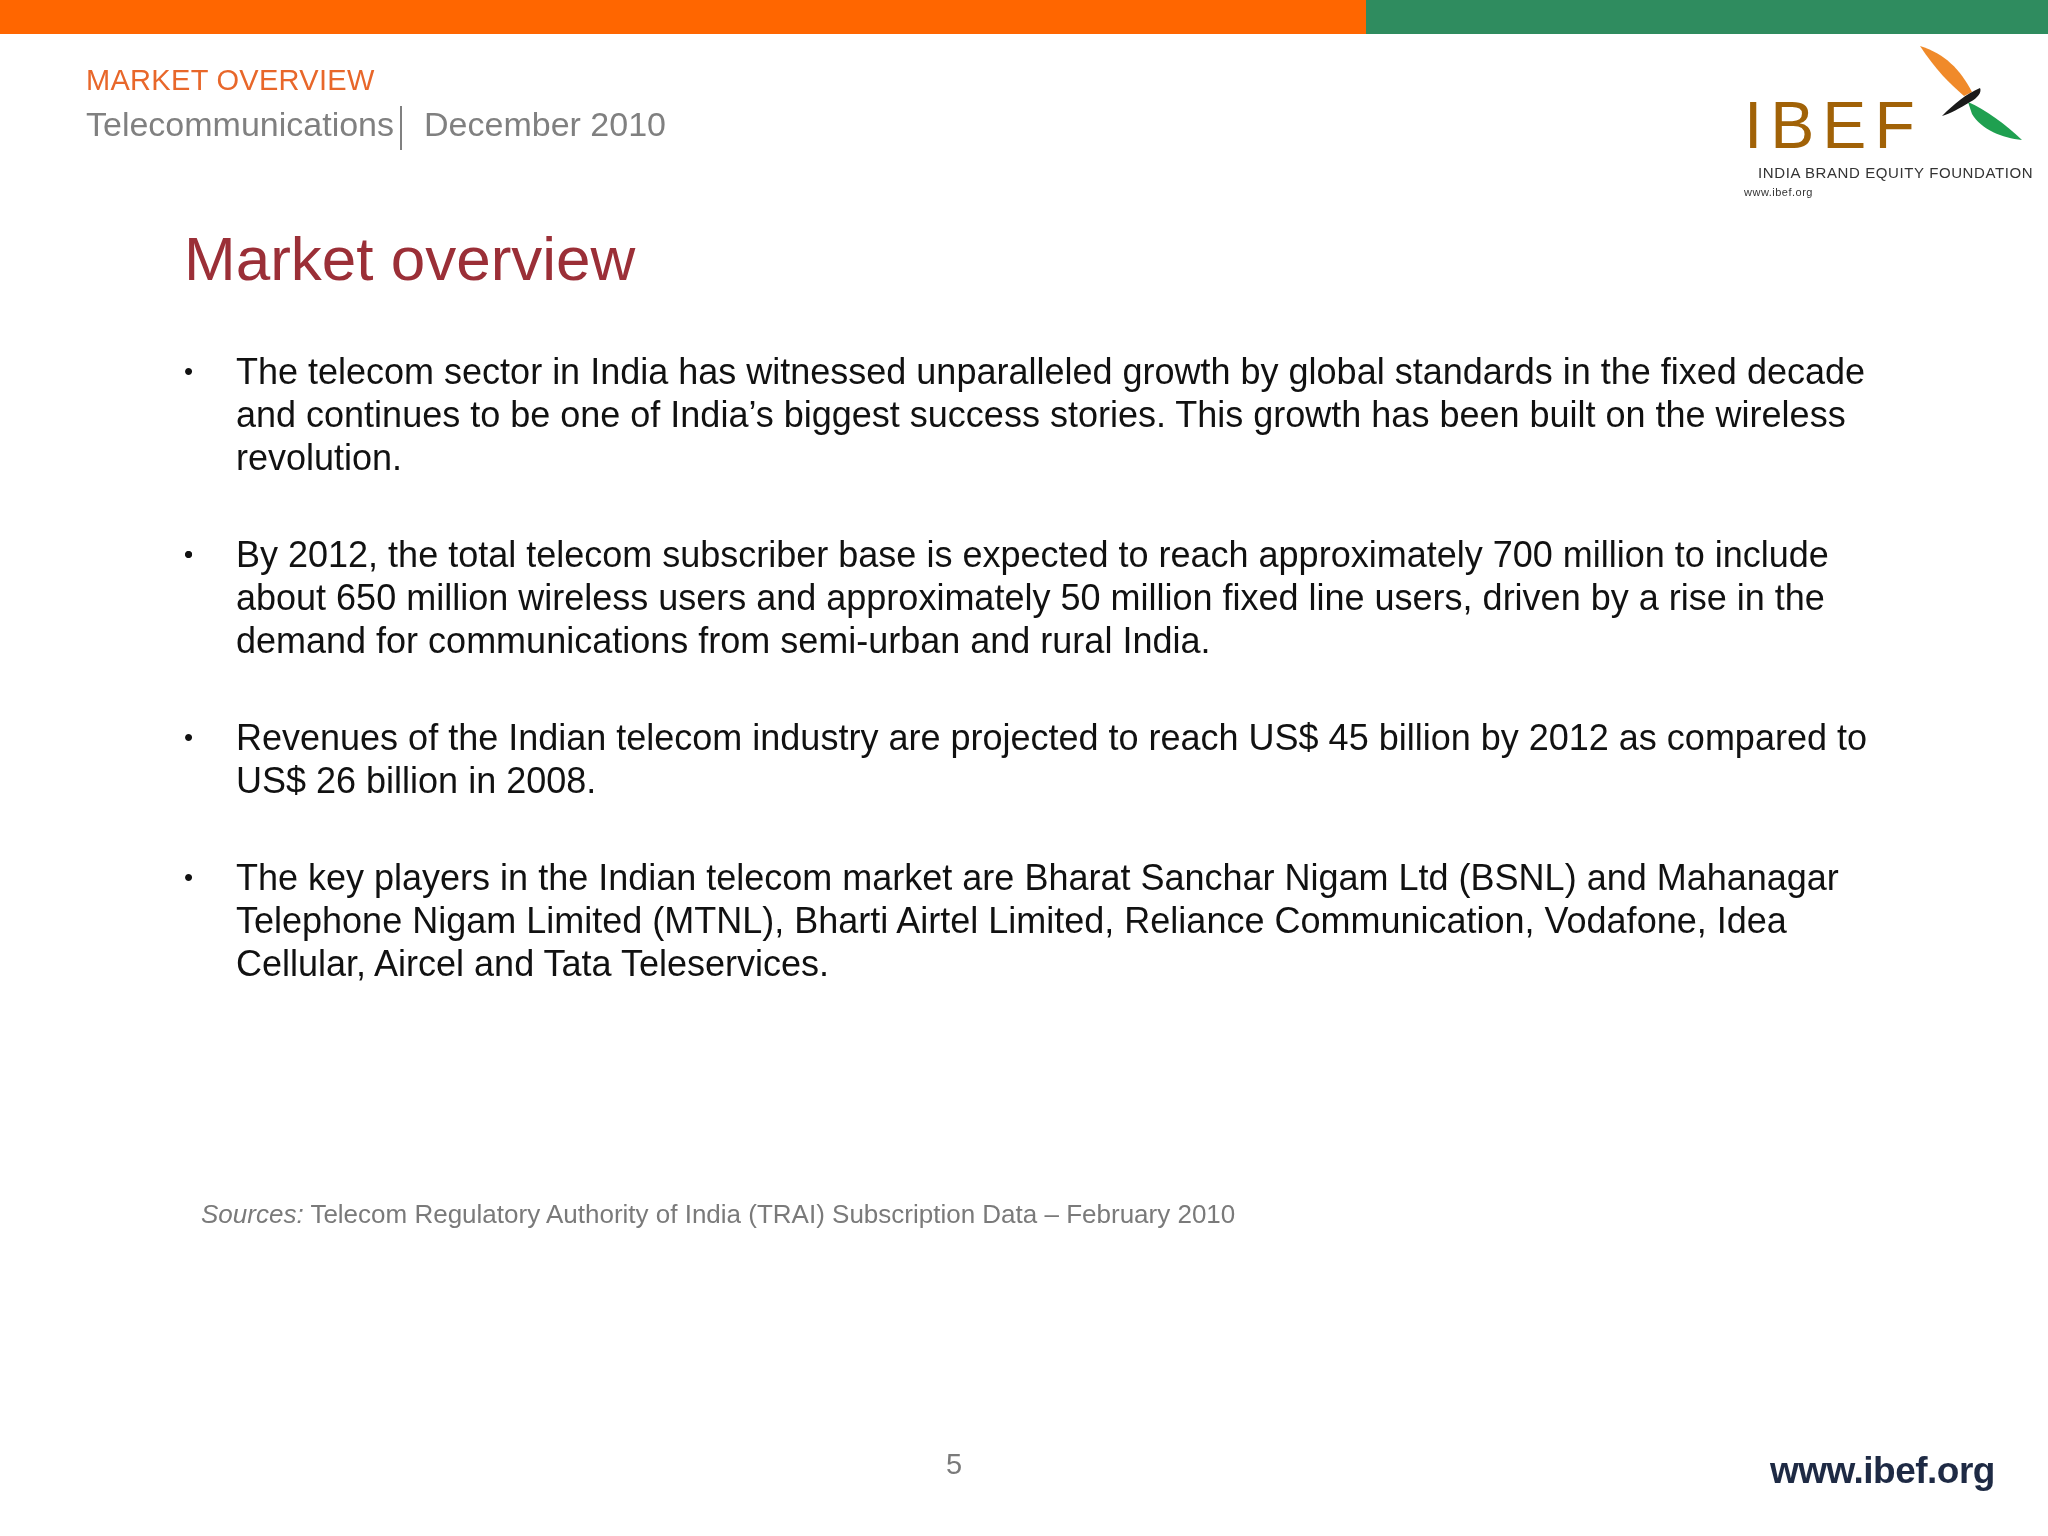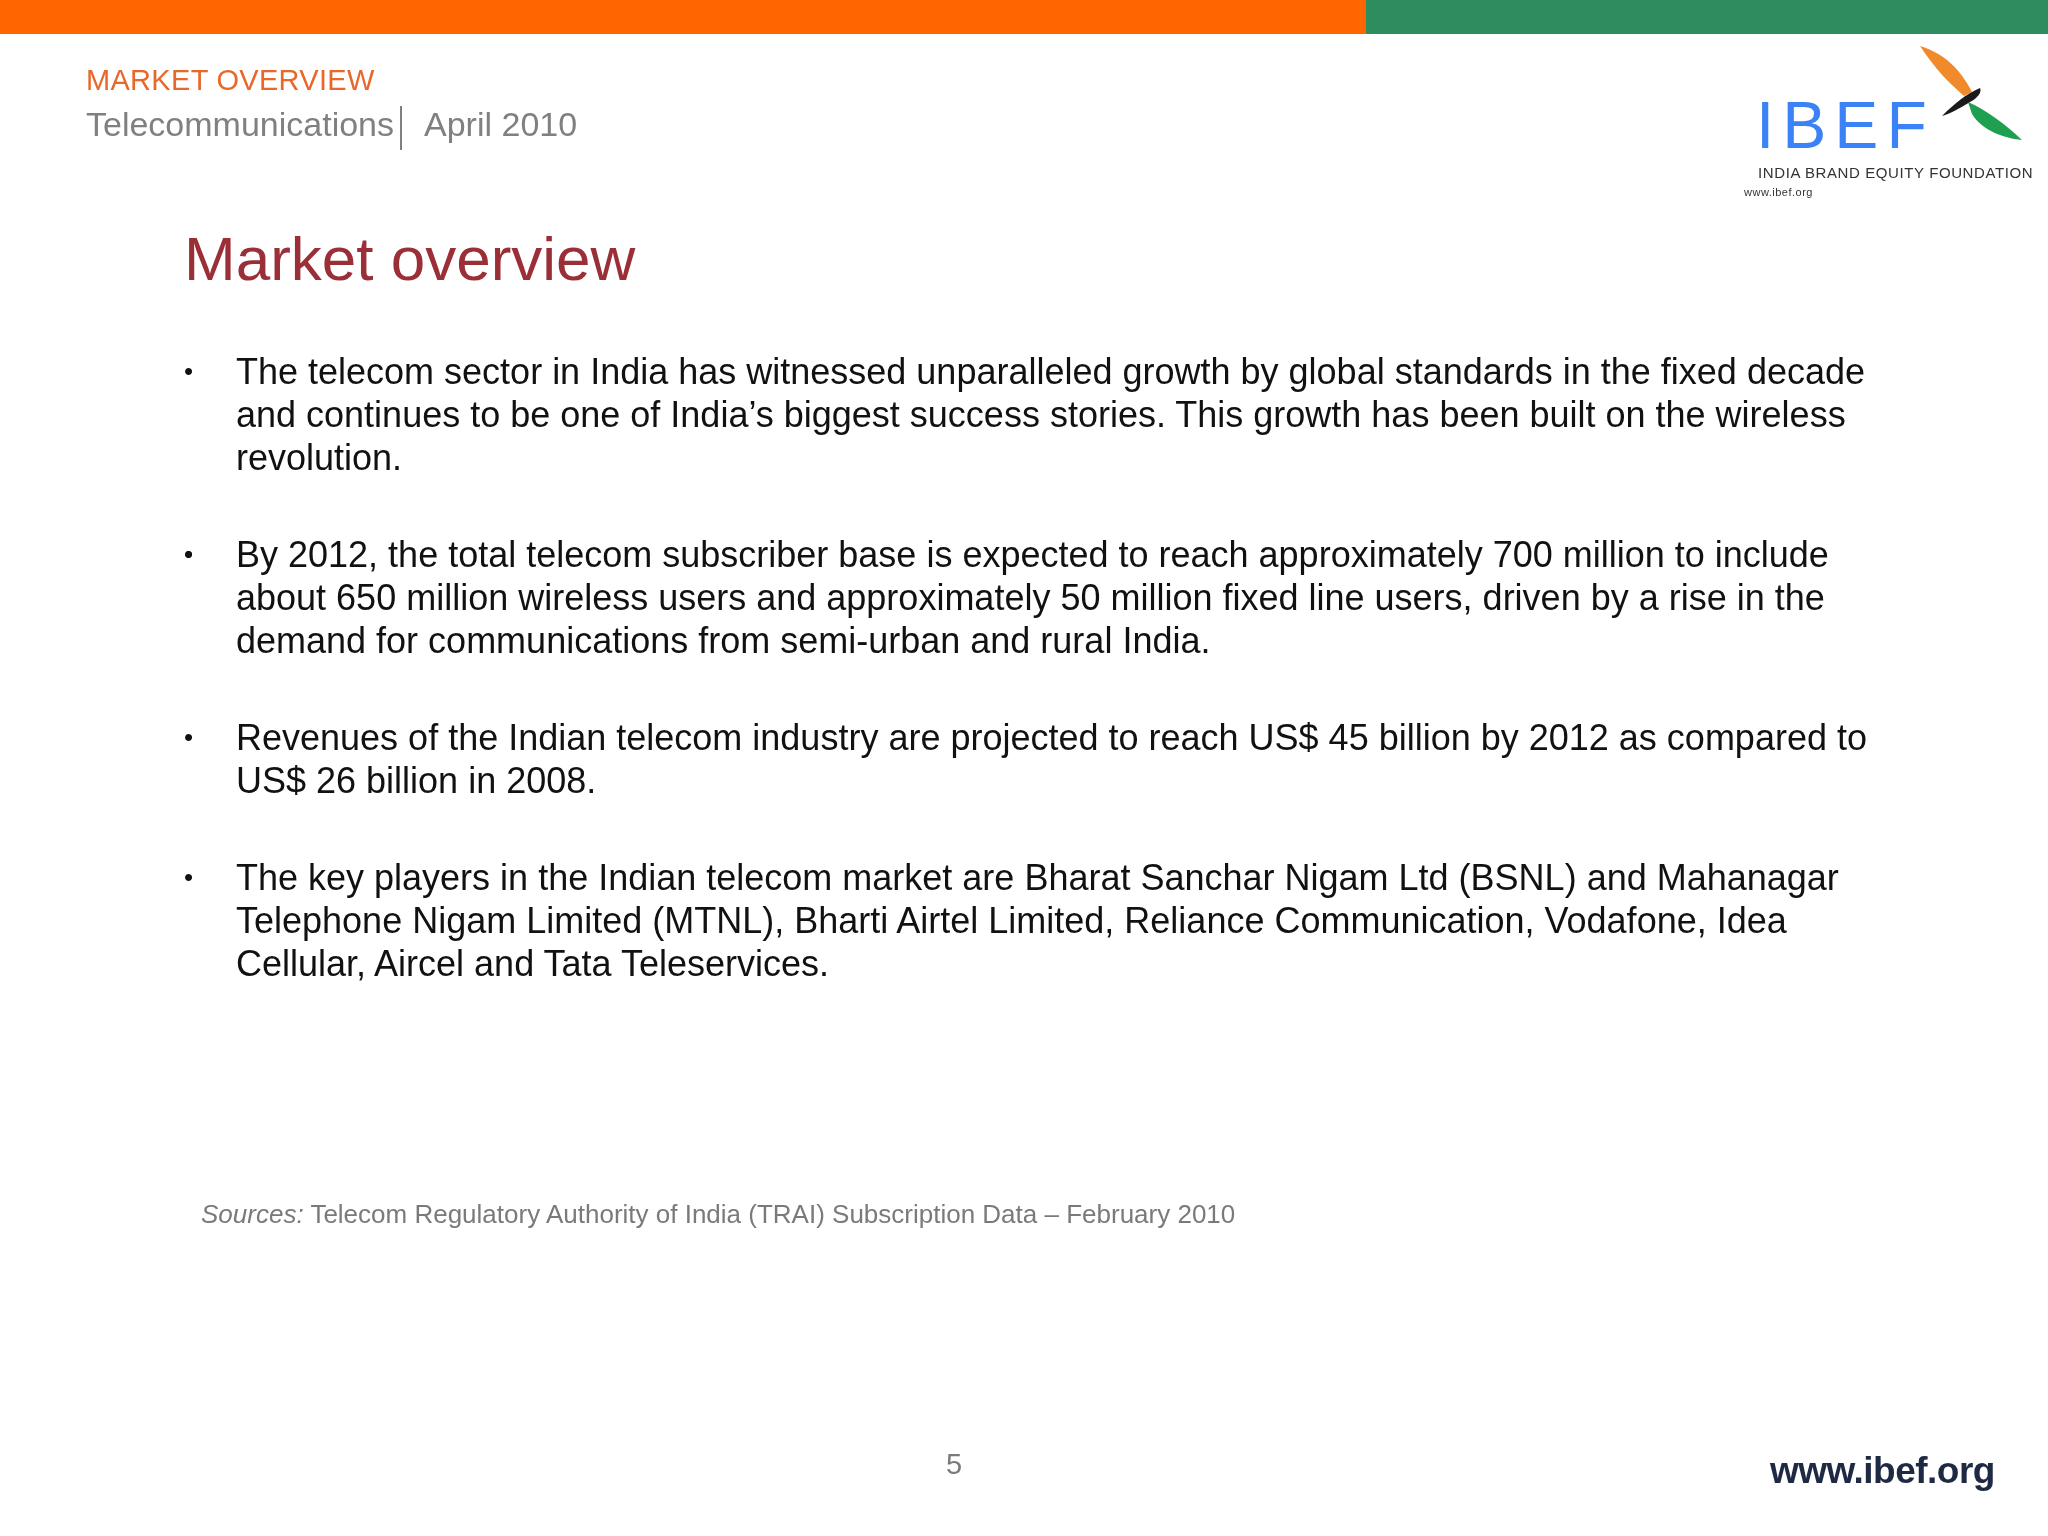--- a/index.html
+++ b/index.html
@@ -21,22 +21,22 @@
       position: absolute; left: 86px; top: 102px;
       font-size: 34px; color: #808080; display: flex; align-items: center;
     }
     .subheader .sep {
       display: inline-block; width: 2px; height: 44px; background: #808080;
       margin: 0 22px 0 6px; position: relative; top: 4px;
     }
 
     .logo { position: absolute; left: 1740px; top: 40px; width: 290px; height: 170px; }
     .logo .wordmark {
-      position: absolute; left: 16px; top: 52px;
-      font-size: 66px; letter-spacing: 8px; color: #3b82f6; font-weight: normal;
+      position: absolute; left: 4px; top: 52px;
+      font-size: 66px; letter-spacing: 8px; color: #a16207; font-weight: normal;
       line-height: 1;
     }
     .logo .bird { position: absolute; left: 150px; top: 4px; width: 135px; height: 100px; }
     .logo .tagline {
       position: absolute; left: 18px; top: 124px; font-size: 15px; color: #333;
       letter-spacing: 0.6px; white-space: nowrap;
     }
     .logo .url { position: absolute; left: 4px; top: 146px; font-size: 11px; color: #333; letter-spacing: 0.5px; }
 
     .page-title {
@@ -77,21 +77,21 @@
 
 <div class="topbar">
   <div class="orange"></div>
   <div class="green"></div>
 </div>
 
 <div class="section-label">MARKET OVERVIEW</div>
 <div class="subheader">
   <span>Telecommunications</span>
   <span class="sep"></span>
-  <span>April 2010</span>
+  <span>December 2010</span>
 </div>
 
 <div class="logo">
   <svg class="bird" viewBox="0 0 135 100">
     <path d="M30 2 C55 10, 70 25, 82 48 L74 52 C60 40, 45 25, 30 2 Z" fill="#f08a2a"></path>
     <path d="M78 58 C95 65, 115 80, 132 96 C112 94, 92 86, 82 70 Z" fill="#1fa050"></path>
     <path d="M52 72 C64 60, 76 50, 90 44 C92 48, 88 54, 80 58 C70 64, 60 70, 52 72 Z" fill="#1a1a1a"></path>
   </svg>
   <div class="wordmark">IBEF</div>
   <div class="tagline">INDIA BRAND EQUITY FOUNDATION</div>

